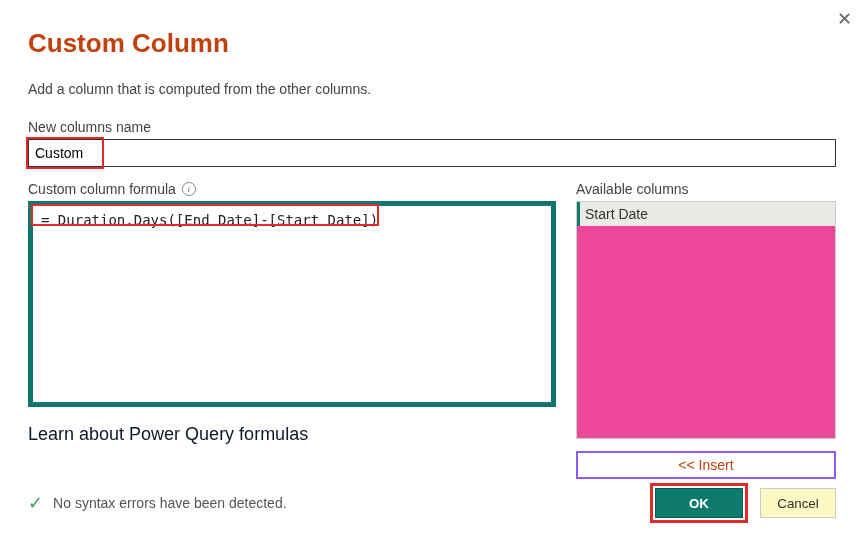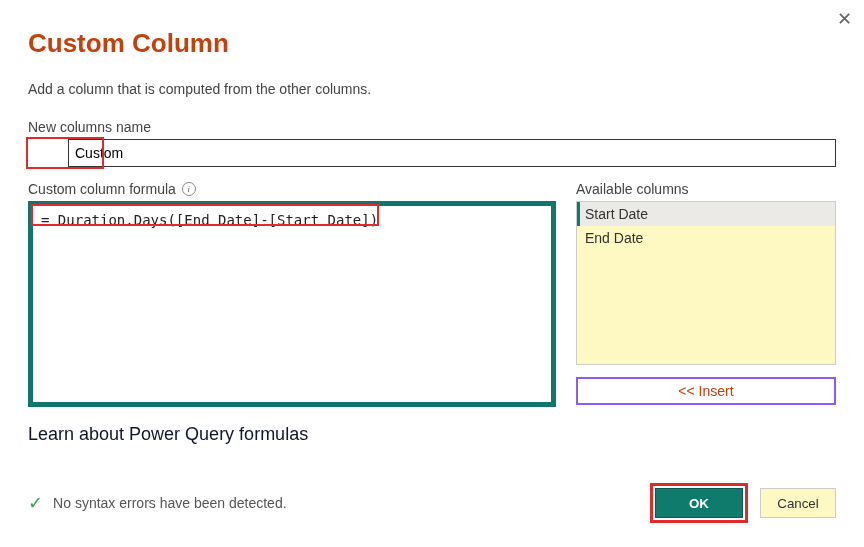--- a/index.html
+++ b/index.html
@@ -51,21 +51,20 @@
   }
   .grid {
     display: flex;
     gap: 20px;
   }
   .left { flex: 1; min-width: 0; }
   .right { width: 260px; }
   .name-input-wrap {
     position: relative;
     margin-bottom: 14px;
-    padding-left: 40px;
   }
   .name-input {
     width: 100%;
     height: 28px;
     border: 1px solid #333;
     padding: 0 6px;
     font-size: 14px;
     font-family: inherit;
     background: #fff;
   }
@@ -92,23 +91,23 @@
   .formula-wrap { position: relative; }
   .red-box-2 {
     position: absolute;
     top: 3px; left: 3px;
     width: 348px; height: 22px;
     border: 2px solid #e02b2b;
     pointer-events: none;
   }
   .avail-list {
     border: 1px solid #ccc;
-    height: 164px;
+    height: 238px;
     overflow: auto;
-    background: #fef9c3;
+    background: #ec4899;
   }
   .avail-item {
     padding: 4px 8px;
     cursor: pointer;
     color: #333;
   }
   .avail-item.selected {
     background: #eceae7;
     border-left: 3px solid #0f7b6c;
     padding-left: 5px;
@@ -193,21 +192,20 @@
     <div class="formula-wrap">
       <textarea class="formula-box" style="">= Duration.Days([End Date]-[Start Date])</textarea>
       <div class="red-box-2"></div>
     </div>
     <a href="#" class="learn-link">Learn about Power Query formulas</a>
   </div>
   <div class="right">
     <div class="label">Available columns</div>
     <div class="avail-list" id="avail-list">
         <div class="avail-item selected">Start Date</div>
-        <div class="avail-item">End Date</div>
       </div>
     <button class="insert-btn">&lt;&lt; Insert</button>
   </div>
 </div>
 
 <div class="footer">
   <div class="status">
     <span class="check-icon">✓</span>
     <span>No syntax errors have been detected.</span>
   </div>

